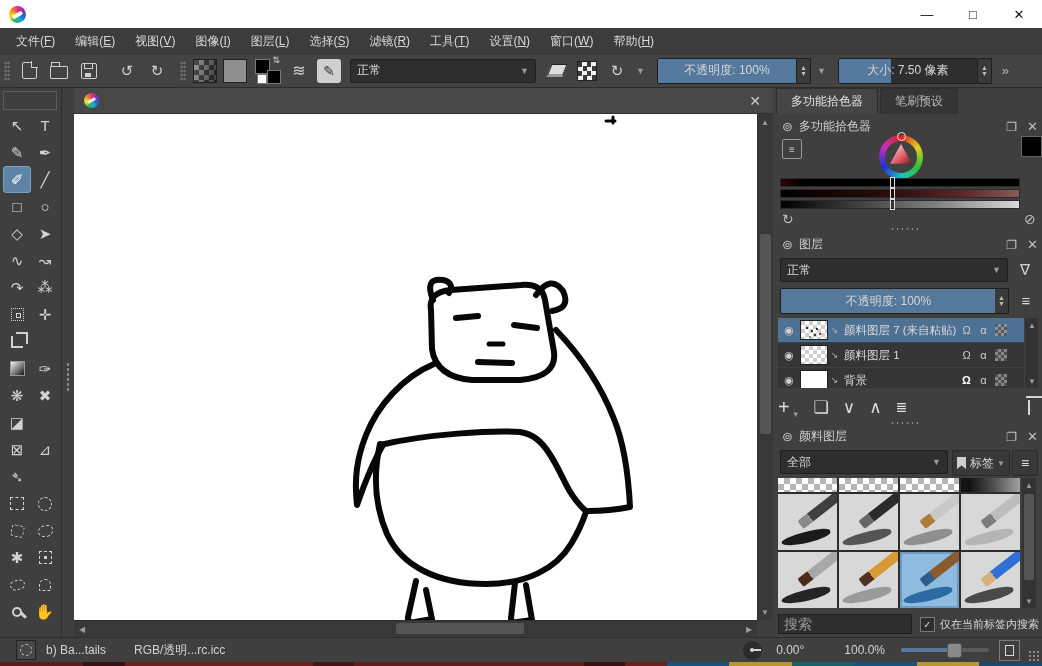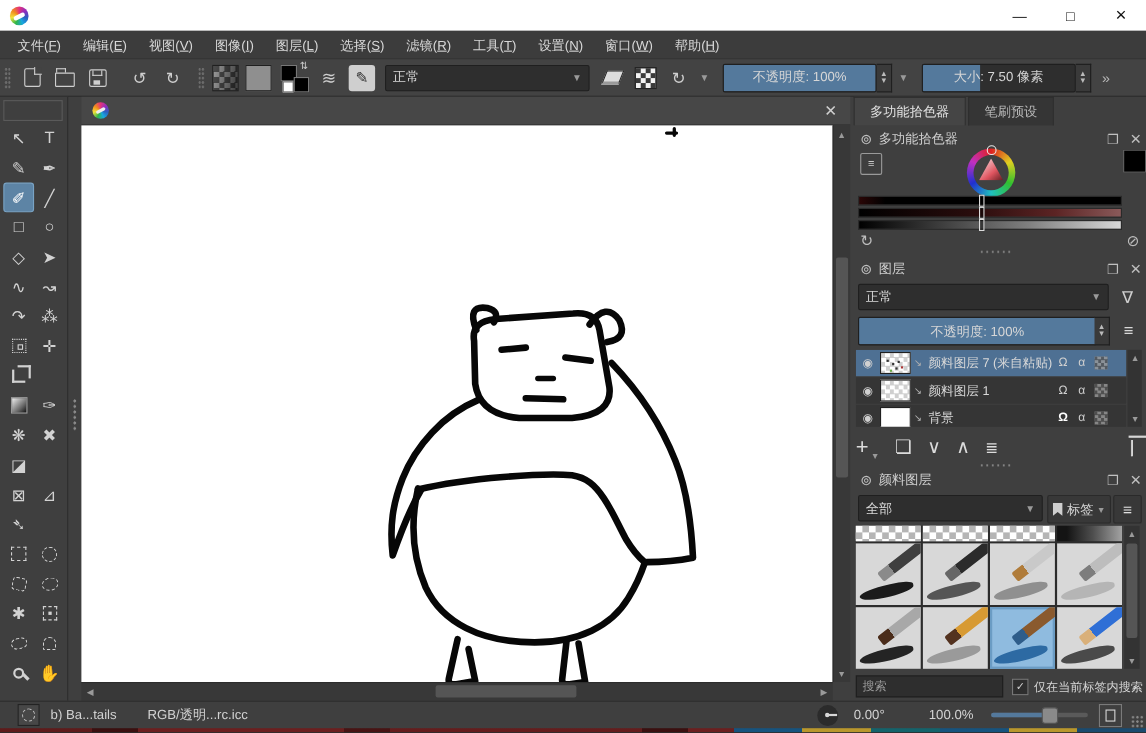--- a/index.html
+++ b/index.html
@@ -167,21 +167,21 @@
   #brush-grid{left:778px;top:478px;width:242px;display:grid;grid-template-columns:repeat(4,1fr);
       grid-template-rows:14px 56px 56px;gap:2px;background:#2c2c2c;}
   .bp-cell{background:#d8d8d8;position:relative;overflow:hidden;}
   .bp-cell.sel{background:#8fbbdf;outline:2px solid #6b9cc4;outline-offset:-2px;}
   .bp-eraser{background:conic-gradient(#b5b5b5 90deg,#fff 0 180deg,#b5b5b5 0 270deg,#fff 0) 0 0/12px 12px #fff;}
   .bp-airbrush{background:linear-gradient(90deg,#141414 15%,#4e4e4e 55%,#a2a2a2);}
   .bp-tool{position:absolute;width:52px;height:10px;border-radius:2px 5px 5px 2px;top:10px;right:-10px;transform:rotate(-38deg);}
   .bp-stroke{position:absolute;width:50px;height:11px;border-radius:50% 45% 50% 60%;bottom:7px;left:3px;transform:rotate(-14deg);}
   #bp-scroll{left:1022px;top:478px;width:14px;height:130px;background:#333;}
   #bp-search{left:778px;top:614px;width:134px;height:20px;background:#2e2e2e;border:1px solid #1f1f1f;color:#d6d6d6;
-      font-family:inherit;font-size:11px;padding:0 5px;box-sizing:border-box;}
+      font-family:inherit;font-size:14px;padding:0 5px;box-sizing:border-box;}
   #bp-search::placeholder{color:#9a9a9a;}
   #bp-check{left:920px;top:617px;width:13px;height:13px;background:#2e2e2e;border:1px solid #777;display:flex;
       align-items:center;justify-content:center;font-size:10px;color:#cfcfcf;}
   #bp-check-label{left:940px;top:617px;font-size:11px;color:#d6d6d6;}
 
   
   #statusbar{left:0;top:637px;width:1042px;height:25px;background:#3f3f3f;border-top:1px solid #2d2d2d;
       display:flex;align-items:center;box-sizing:border-box;}
   #sb-selicon{width:18px;height:18px;background:#474747;border:1px solid #232323;margin:0 10px 0 16px;
       display:flex;align-items:center;justify-content:center;}

